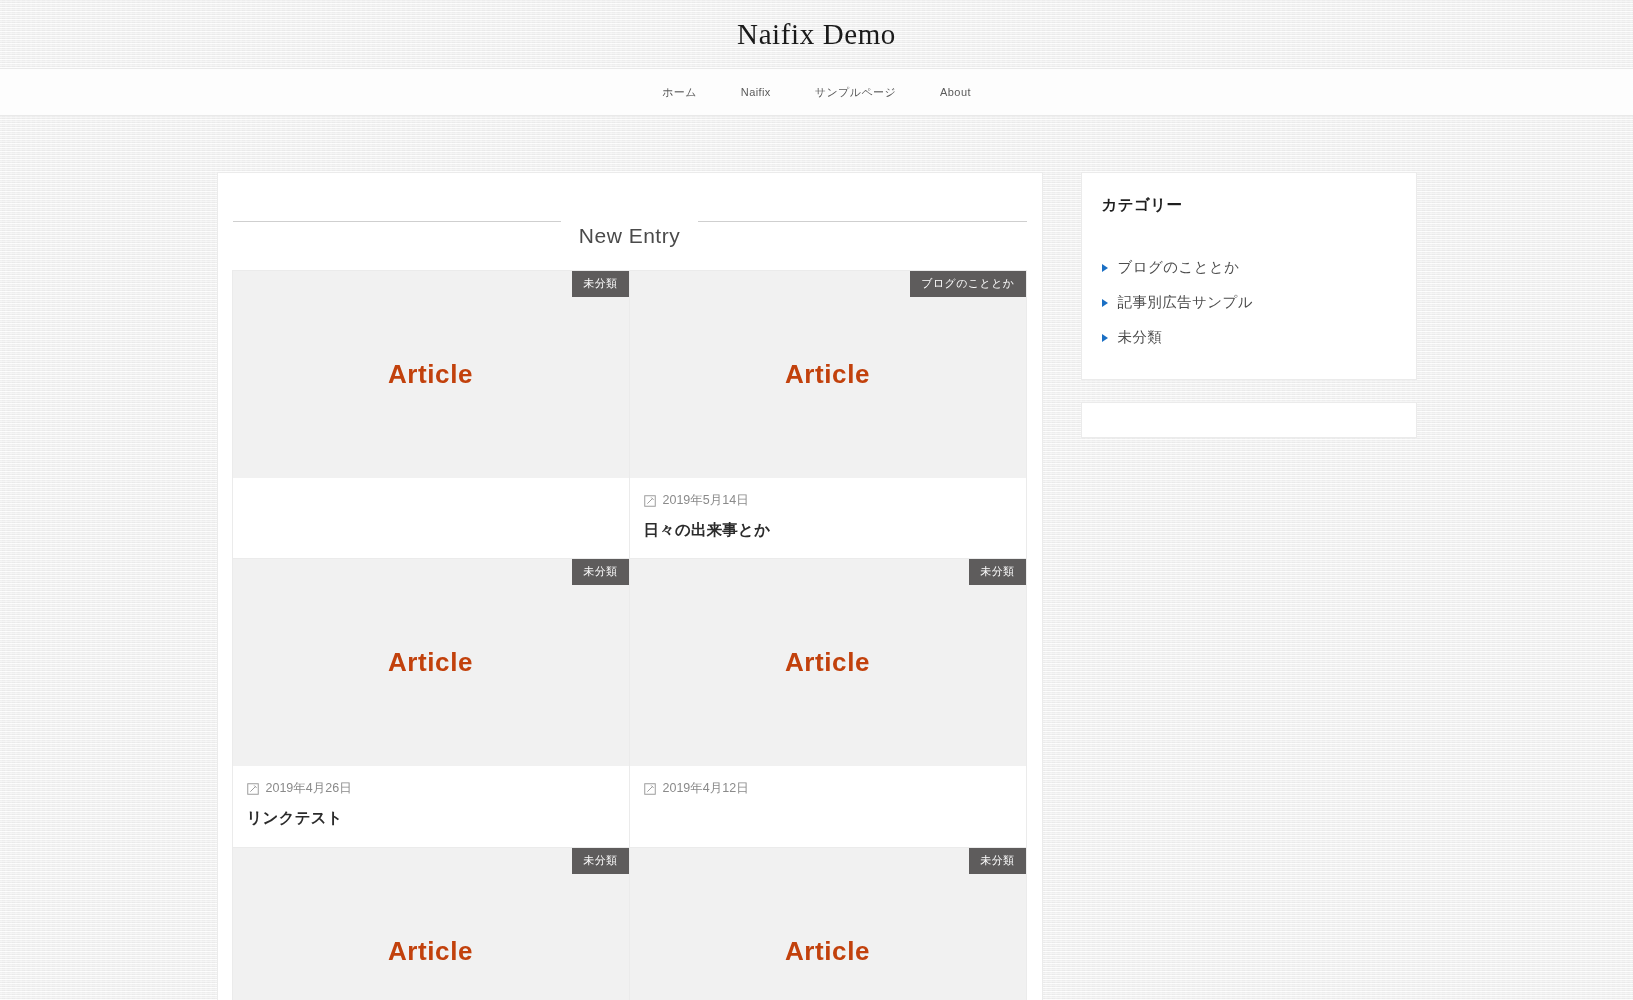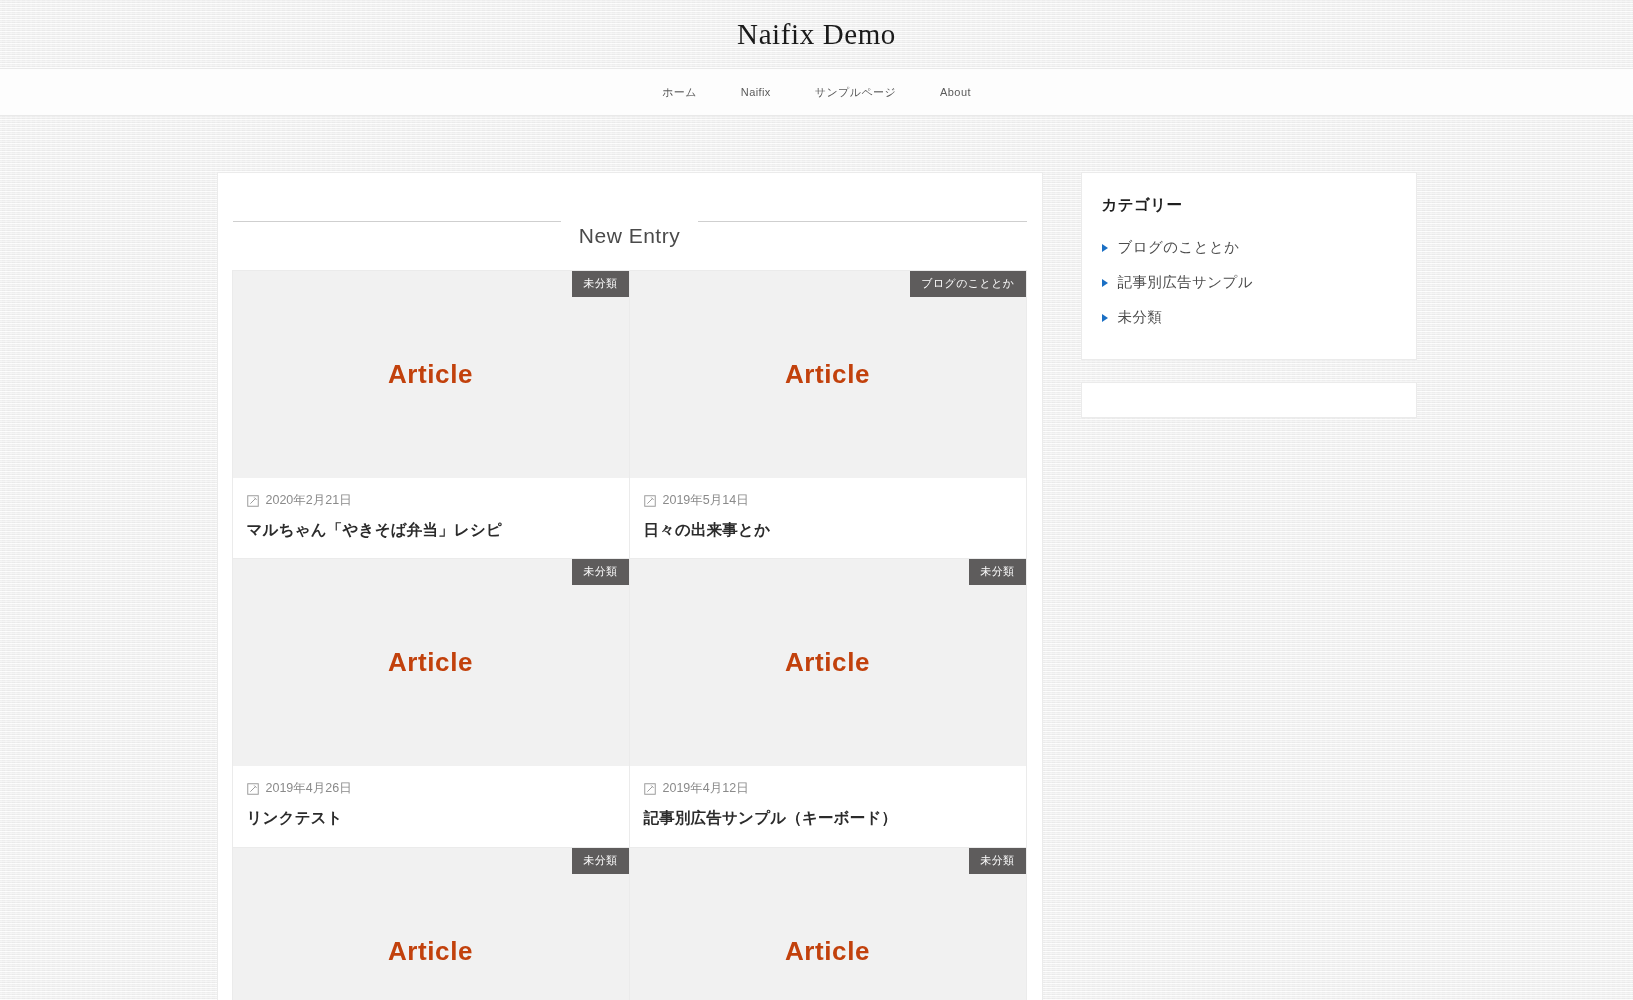--- a/index.html
+++ b/index.html
@@ -193,21 +193,21 @@
     margin-bottom: 22px;
   }
   .widget.empty {
     padding: 0;
     height: 36px;
   }
   .widget-title {
     font-size: 15.5px;
     font-weight: 700;
     color: #1f1f1f;
-    margin-bottom: 14px;
+    margin-bottom: 34px;
     letter-spacing: 0.4px;
   }
   .cat-list { list-style: none; }
   .cat-list-item {
     display: flex;
     align-items: center;
     gap: 10px;
     padding: 8px 0;
     font-size: 14.5px;
     color: #4c4c4c;
@@ -248,33 +248,20 @@
       <span class="entry-heading-text">New Entry</span>
       <span class="rule right"></span>
     </div>
 
     <div class="card-grid">
 
       <article class="post-card">
         <div class="thumb">
           <span class="thumb-label">Article</span>
           <span class="cat-badge">未分類</span>
-        </div>
-        <div class="card-body">
-          <div class="post-date">
-            <span class="date-icon">
-              <svg viewBox="0 0 16 16" width="12" height="12" fill="none" stroke="currentColor" stroke-width="1.3">
-                <rect x="1" y="1" width="14" height="14"></rect>
-                <path d="M4.5 11.5 L11.5 4.5"></path>
-                <path d="M9.5 3.2 L12.8 6.5"></path>
-              </svg>
-            </span>
-            <span>2020年2月21日</span>
-          </div>
-          <h2 class="post-title">マルちゃん「やきそば弁当」レシピ</h2>
         </div>
       </article>
 
       <article class="post-card">
         <div class="thumb">
           <span class="thumb-label">Article</span>
           <span class="cat-badge">ブログのこととか</span>
         </div>
         <div class="card-body">
           <div class="post-date">
@@ -320,21 +307,20 @@
           <div class="post-date">
             <span class="date-icon">
               <svg viewBox="0 0 16 16" width="12" height="12" fill="none" stroke="currentColor" stroke-width="1.3">
                 <rect x="1" y="1" width="14" height="14"></rect>
                 <path d="M4.5 11.5 L11.5 4.5"></path>
                 <path d="M9.5 3.2 L12.8 6.5"></path>
               </svg>
             </span>
             <span>2019年4月12日</span>
           </div>
-          <h2 class="post-title">記事別広告サンプル（キーボード）</h2>
         </div>
       </article>
 
       <article class="post-card">
         <div class="thumb">
           <span class="thumb-label">Article</span>
           <span class="cat-badge">未分類</span>
         </div>
 
       </article>

